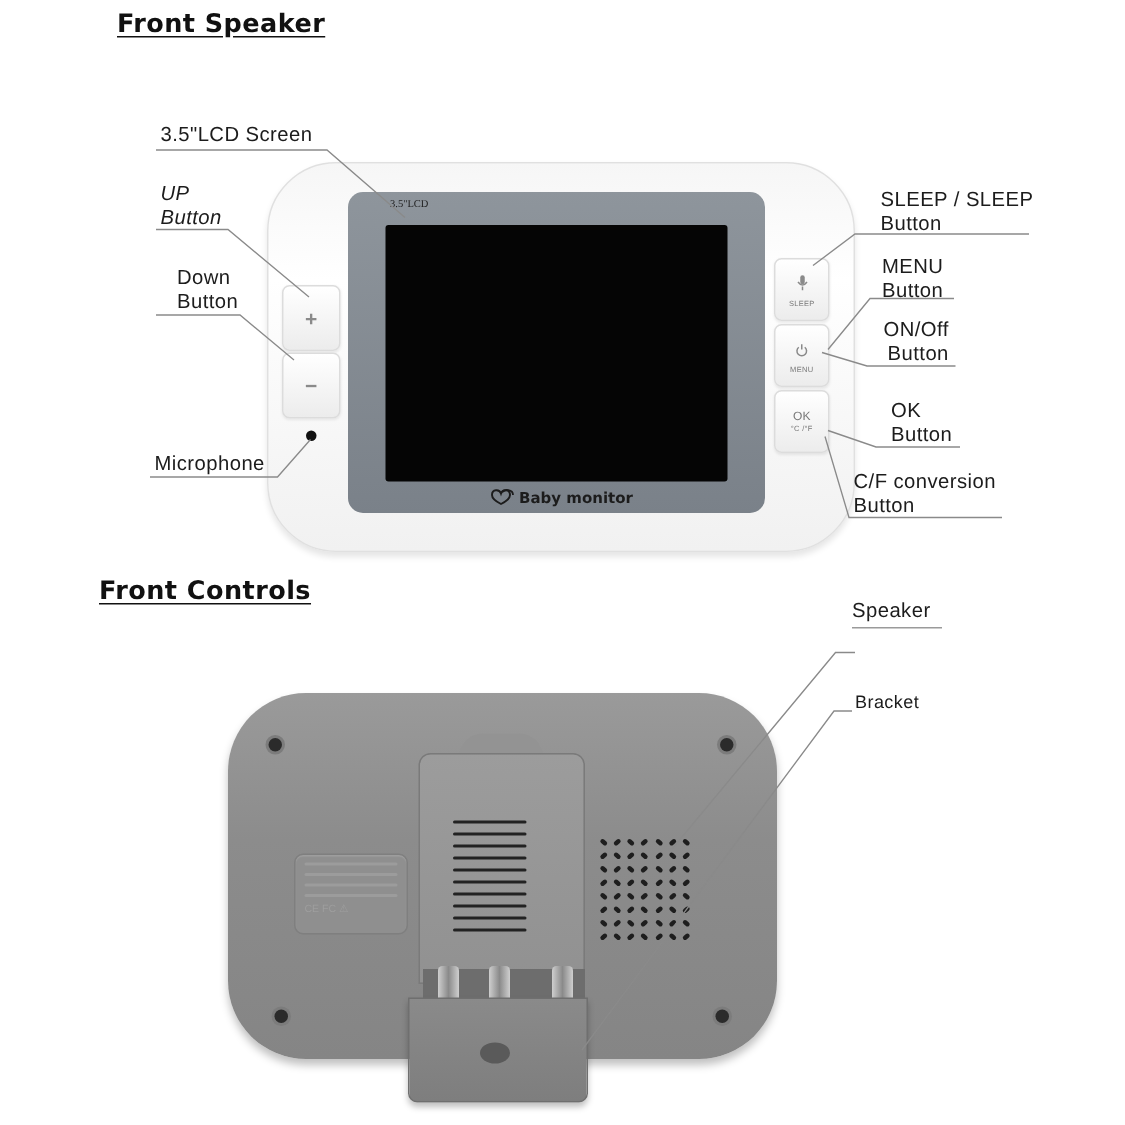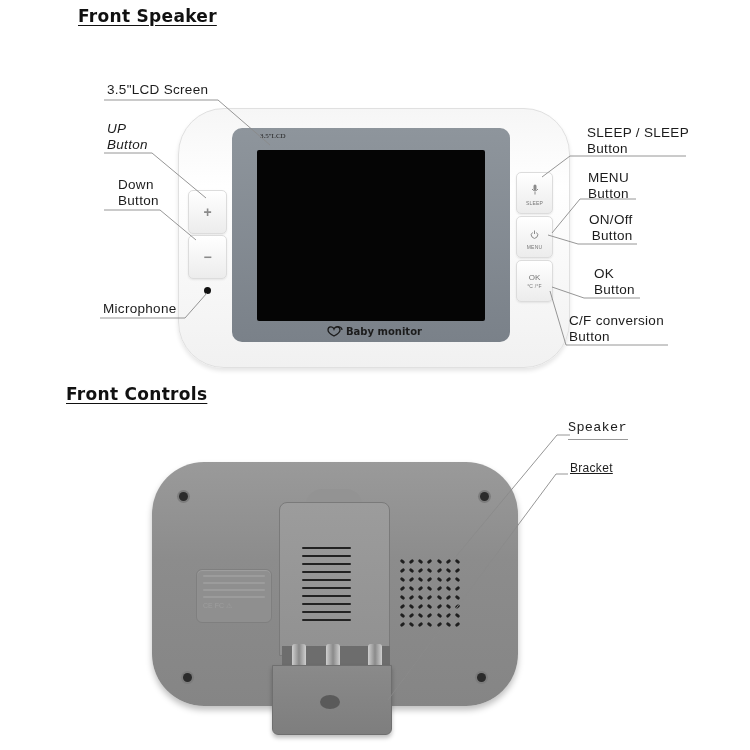--- a/index.html
+++ b/index.html
@@ -224,22 +224,22 @@
   </div>
 
   <div class="abs hinge"></div>
   <div class="abs hinge-knuckle" style="left:292px;"></div>
   <div class="abs hinge-knuckle" style="left:326px;"></div>
   <div class="abs hinge-knuckle" style="left:368px;"></div>
   <div class="abs foot"></div>
   <div class="abs foot-hole"></div>
 </div>
 
-<div class="abs callout underlined" style="left:568px;top:420px;padding-bottom:3px;width:60px;font-family:Liberation Mono, monospace;">Speaker</div>
-<div class="abs callout" style="left:570px;top:460px;font-size:12px;text-decoration:underline;">Bracket</div>
+<div class="abs callout underlined" style="left:568px;top:399px;padding-bottom:3px;width:60px;">Speaker</div>
+<div class="abs callout" style="left:570px;top:460px;font-size:12px;">Bracket</div>
 
 <svg class="lines" width="750" height="750">
   <g stroke="#8a8a8a" stroke-width="0.9" fill="none">
 
     <polyline points="104,100 218,100 270,145"></polyline>
 
     <polyline points="104,153 152,153 206,198"></polyline>
 
     <polyline points="104,210 160,210 196,240"></polyline>
 

